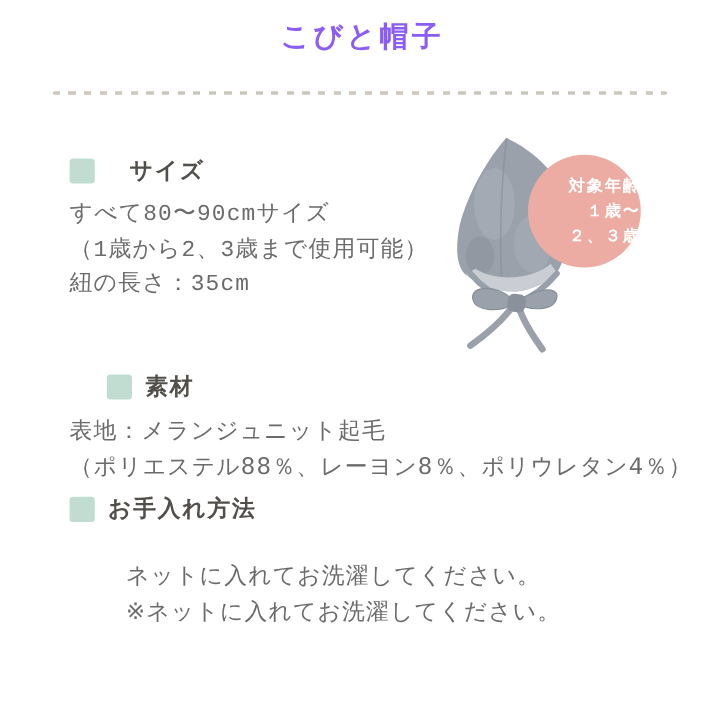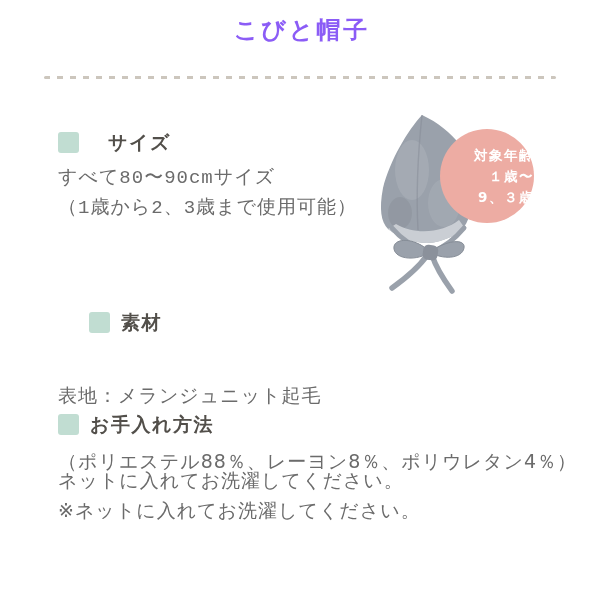--- a/index.html
+++ b/index.html
@@ -35,22 +35,22 @@
   .head-care{top:414px;}
 
   .sec-body{position:absolute;left:58px;margin:0;}
   .sec-body p{
     margin:0;font-size:19px;color:#6b6b6b;letter-spacing:1px;
     white-space:pre;font-weight:400;
   }
   .body-size{top:164px;font-family:Liberation Mono, monospace;}
   .body-size p{line-height:29.5px;}
   .body-material{top:344px;}
-  .body-material p{line-height:30px;margin-top:36px;}
-  .body-care{top:466px;}
+  .body-material p{line-height:30px;}
+  .body-care{top:466px;margin-left:47px;}
   .body-care p{line-height:29.5px;}
 
   .hat-wrap{position:absolute;left:372px;top:108px;width:150px;height:195px;}
 
   .age-badge{
     position:absolute;left:440px;top:129px;width:94px;height:94px;
     border-radius:50%;background:#edaca3;
     display:flex;flex-direction:column;align-items:flex-end;justify-content:center;
     text-align:center;
   }
@@ -68,20 +68,21 @@
 
   <div class="divider"></div>
 
   <div class="sec-head head-size">
     <span class="sec-bullet"></span>
     <span class="sec-title">サイズ</span>
   </div>
   <div class="sec-body body-size">
     <p>すべて80〜90cmサイズ</p>
     <p>（1歳から2、3歳まで使用可能）</p>
+    <p>紐の長さ：35cm</p>
   </div>
 
   <div class="hat-wrap">
     <svg width="150" height="195" viewBox="0 0 150 195" xmlns="http://www.w3.org/2000/svg">
 
       <path d="M50,7 C36,22 18,52 11,80 C7,101 9,114 16,121 C32,133 52,138 68,133 C80,129 88,125 92,119 C99,110 101,92 101,73 C101,48 82,22 50,7 Z" fill="#9aa1ab"></path>
 
       <ellipse cx="40" cy="62" rx="17" ry="30" fill="#ffffff" opacity="0.10"></ellipse>
       <ellipse cx="72" cy="95" rx="16" ry="24" fill="#ffffff" opacity="0.08"></ellipse>
       <ellipse cx="28" cy="105" rx="12" ry="16" fill="#000000" opacity="0.05"></ellipse>
@@ -99,21 +100,21 @@
       <path d="M56,146 C48,158 34,170 20,180" fill="none" stroke="#9aa1ab" stroke-width="5.5" stroke-linecap="round"></path>
       <path d="M60,147 C64,160 72,172 80,183" fill="none" stroke="#9aa1ab" stroke-width="5.5" stroke-linecap="round"></path>
 
       <rect x="51" y="137" width="15" height="15" rx="5" fill="#8b919b" transform="rotate(8 58 144)"></rect>
     </svg>
   </div>
 
   <div class="age-badge">
     <div>対象年齢</div>
     <div>１歳〜</div>
-    <div>9、３歳</div>
+    <div>２、３歳</div>
   </div>
 
   <div class="sec-head head-material">
     <span class="sec-bullet"></span>
     <span class="sec-title">素材</span>
   </div>
   <div class="sec-body body-material">
     <p>表地：メランジュニット起毛</p>
     <p>（ポリエステル88％、レーヨン8％、ポリウレタン4％）</p>
   </div>

